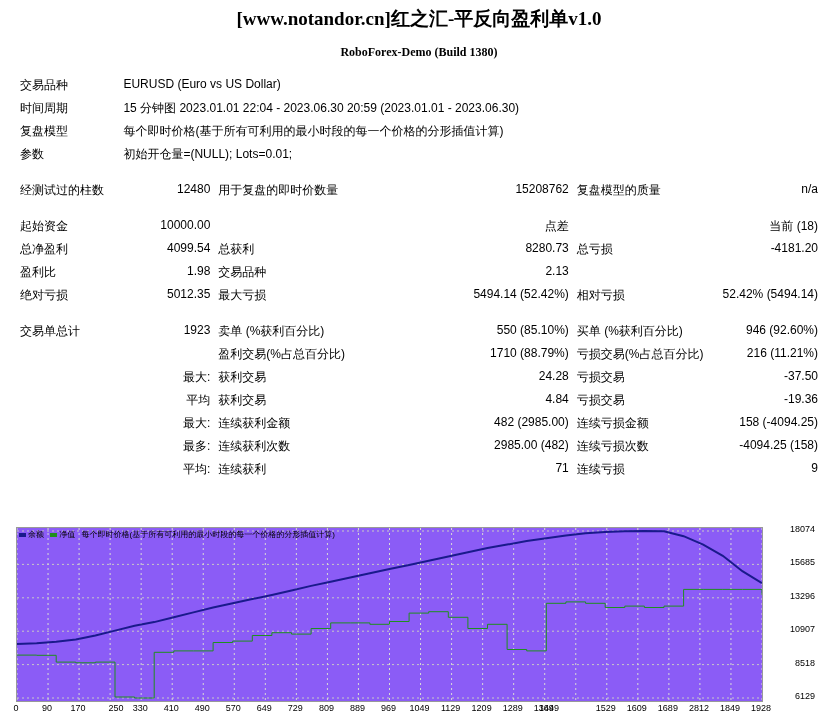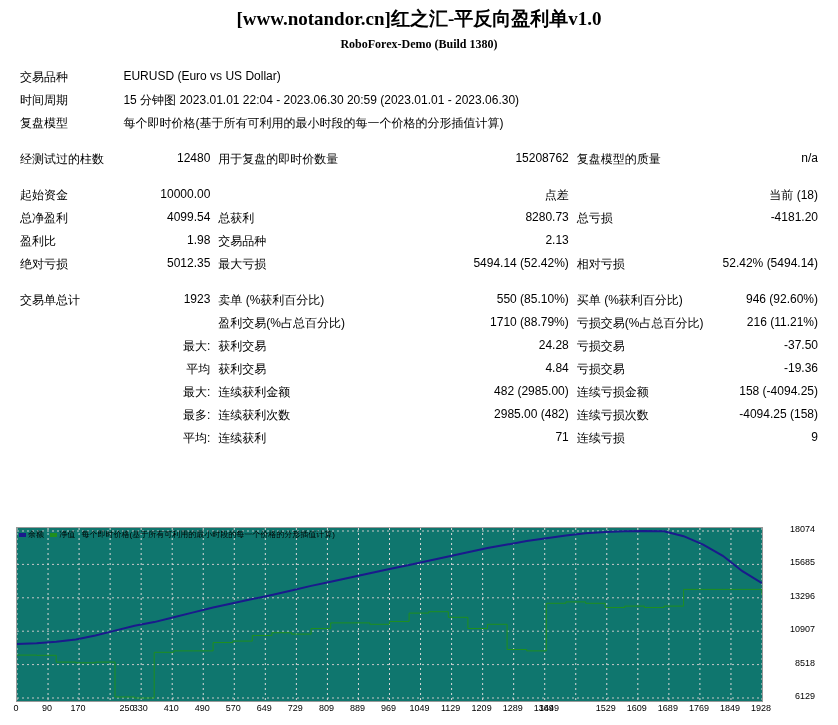--- a/index.html
+++ b/index.html
@@ -33,21 +33,21 @@
     font-family: "Liberation Serif", serif;
     font-weight: bold;
     font-size: 19px;
     margin-top: 6px;
   }
   .broker {
     text-align: center;
     font-family: "Liberation Serif", serif;
     font-weight: bold;
     font-size: 12px;
-    margin-top: 5px;
+    margin-top: 13px;
   }
 
   table.report {
     width: 806px;
     margin-left: 16px;
     margin-top: 14px;
     border-collapse: collapse;
     font-size: 12px;
   }
   table.report td {
@@ -67,21 +67,21 @@
     width: 806px;
     height: 196px;
   }
   .chart-box {
     position: absolute;
     left: 0;
     top: 0;
     width: 745px;
     height: 173px;
     border: 1px solid #999999;
-    background: #0f766e;
+    background: #8b5cf6;
     overflow: hidden;
   }
   .chart-legend {
     position: absolute;
     left: 2px;
     top: 1px;
     font-size: 8px;
     color: #000;
     white-space: nowrap;
     z-index: 5;
@@ -145,20 +145,24 @@
         <td class="lbl">交易品种</td>
         <td class="lbl" colspan="6">EURUSD (Euro vs US Dollar)</td>
       </tr>
       <tr>
         <td class="lbl">时间周期</td>
         <td class="lbl" colspan="6">15 分钟图 2023.01.01 22:04 - 2023.06.30 20:59 (2023.01.01 - 2023.06.30)</td>
       </tr>
       <tr>
         <td class="lbl">复盘模型</td>
         <td class="lbl" colspan="6">每个即时价格(基于所有可利用的最小时段的每一个价格的分形插值计算)</td>
+      </tr>
+      <tr>
+        <td class="lbl">参数</td>
+        <td class="lbl" colspan="6">初始开仓量=(NULL); Lots=0.01;</td>
       </tr>
 
       <tr class="spacer-row">
           <td colspan="7"></td>
         </tr>
 
       <tr>
         <td class="lbl">经测试过的柱数</td>
         <td class="num">12480</td>
         <td class="lbl">用于复盘的即时价数量</td>
@@ -315,38 +319,38 @@
         <span style="top: 30.4px;">15685</span>
         <span style="top: 63.8px;">13296</span>
         <span style="top: 97.2px;">10907</span>
         <span style="top: 130.6px;">8518</span>
         <span style="top: 164px;">6129</span>
       </div>
     <div class="x-labels" id="x-labels">
         <span style="left: 0px;">0</span>
         <span style="left: 31.0417px;">90</span>
         <span style="left: 62.0833px;">170</span>
-        <span style="left: 111px;">250</span>
+        <span style="left: 100px;">250</span>
         <span style="left: 124.167px;">330</span>
         <span style="left: 155.208px;">410</span>
         <span style="left: 186.25px;">490</span>
         <span style="left: 217.292px;">570</span>
         <span style="left: 248.333px;">649</span>
         <span style="left: 279.375px;">729</span>
         <span style="left: 310.417px;">809</span>
         <span style="left: 341.458px;">889</span>
         <span style="left: 372.5px;">969</span>
         <span style="left: 403.542px;">1049</span>
         <span style="left: 434.583px;">1129</span>
         <span style="left: 465.625px;">1209</span>
         <span style="left: 496.667px;">1289</span>
         <span style="left: 527.708px;">1369</span>
         <span style="left: 533px;">1449</span>
         <span style="left: 589.792px;">1529</span>
         <span style="left: 620.833px;">1609</span>
         <span style="left: 651.875px;">1689</span>
-        <span style="left: 682.917px;">1769</span>
+        <span style="left: 682.917px;">2812</span>
         <span style="left: 713.958px;">1849</span>
         <span style="left: 745px;">1928</span>
       </div>
   </div>
 
 </div>
 
 </body></html>

